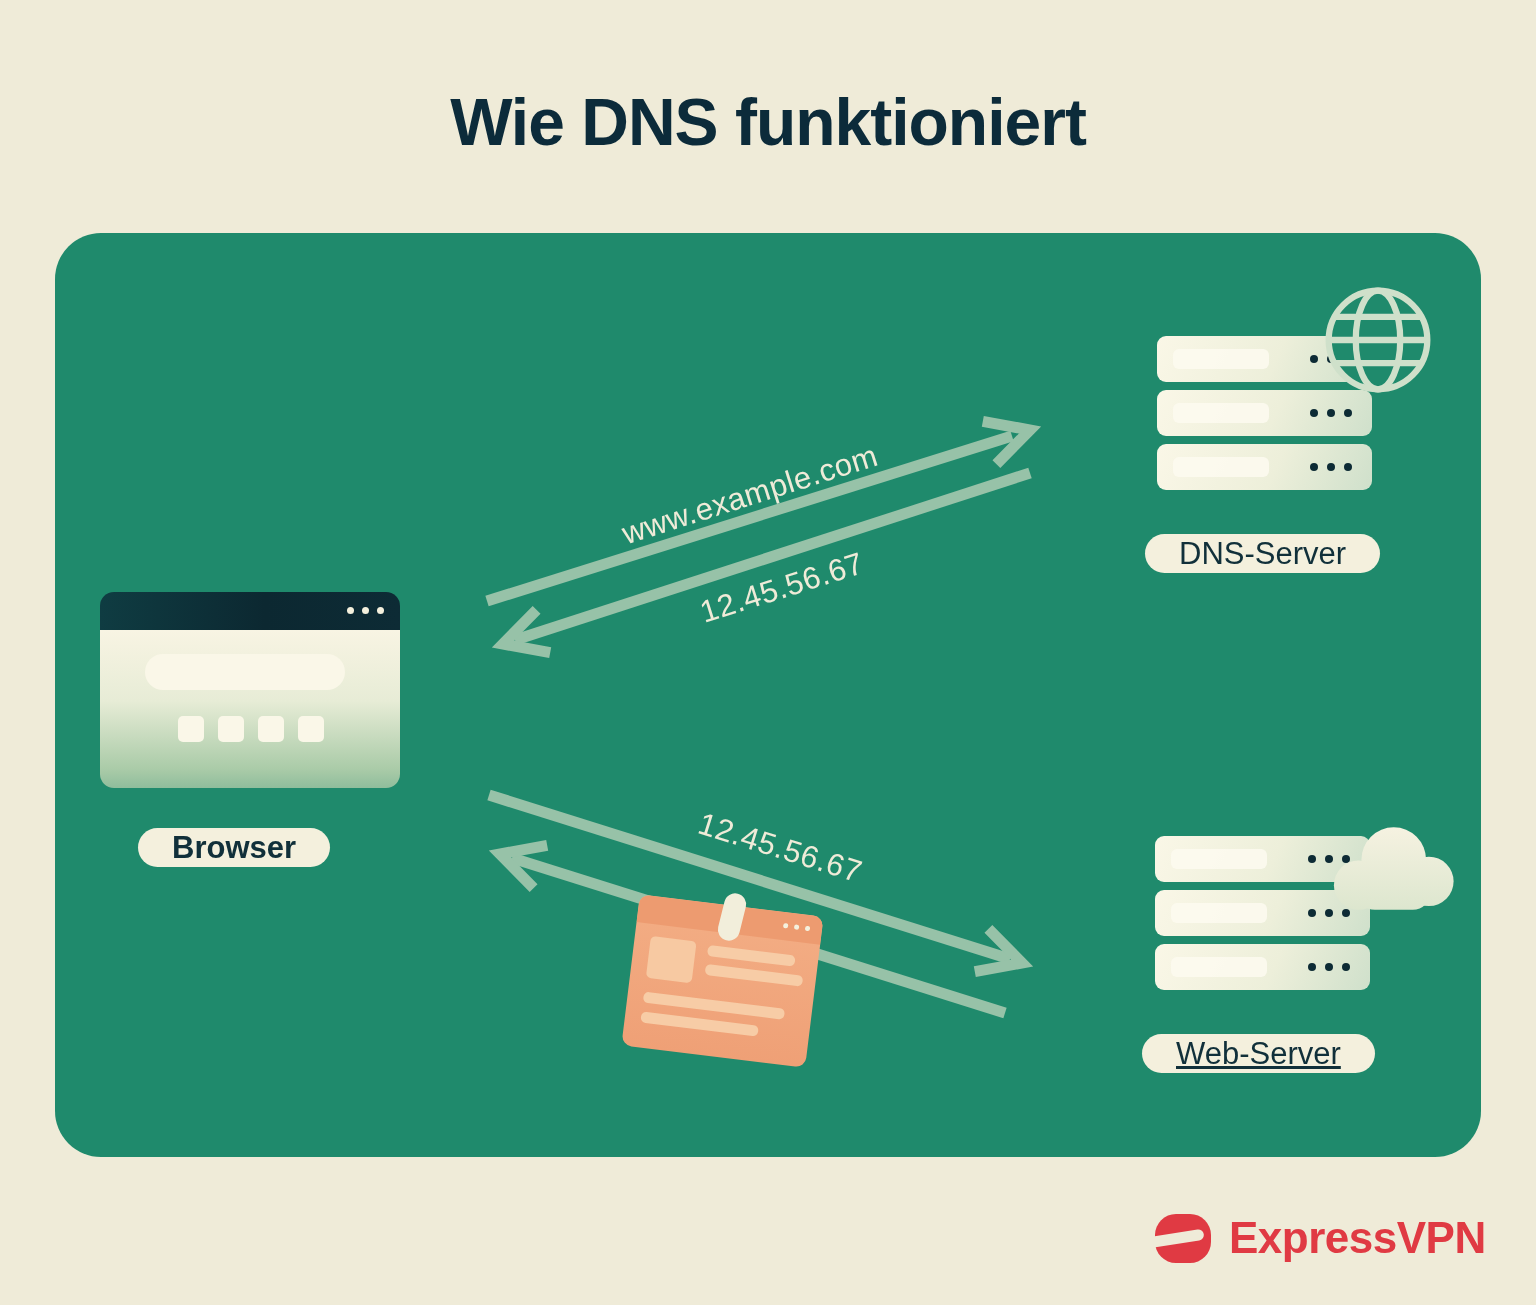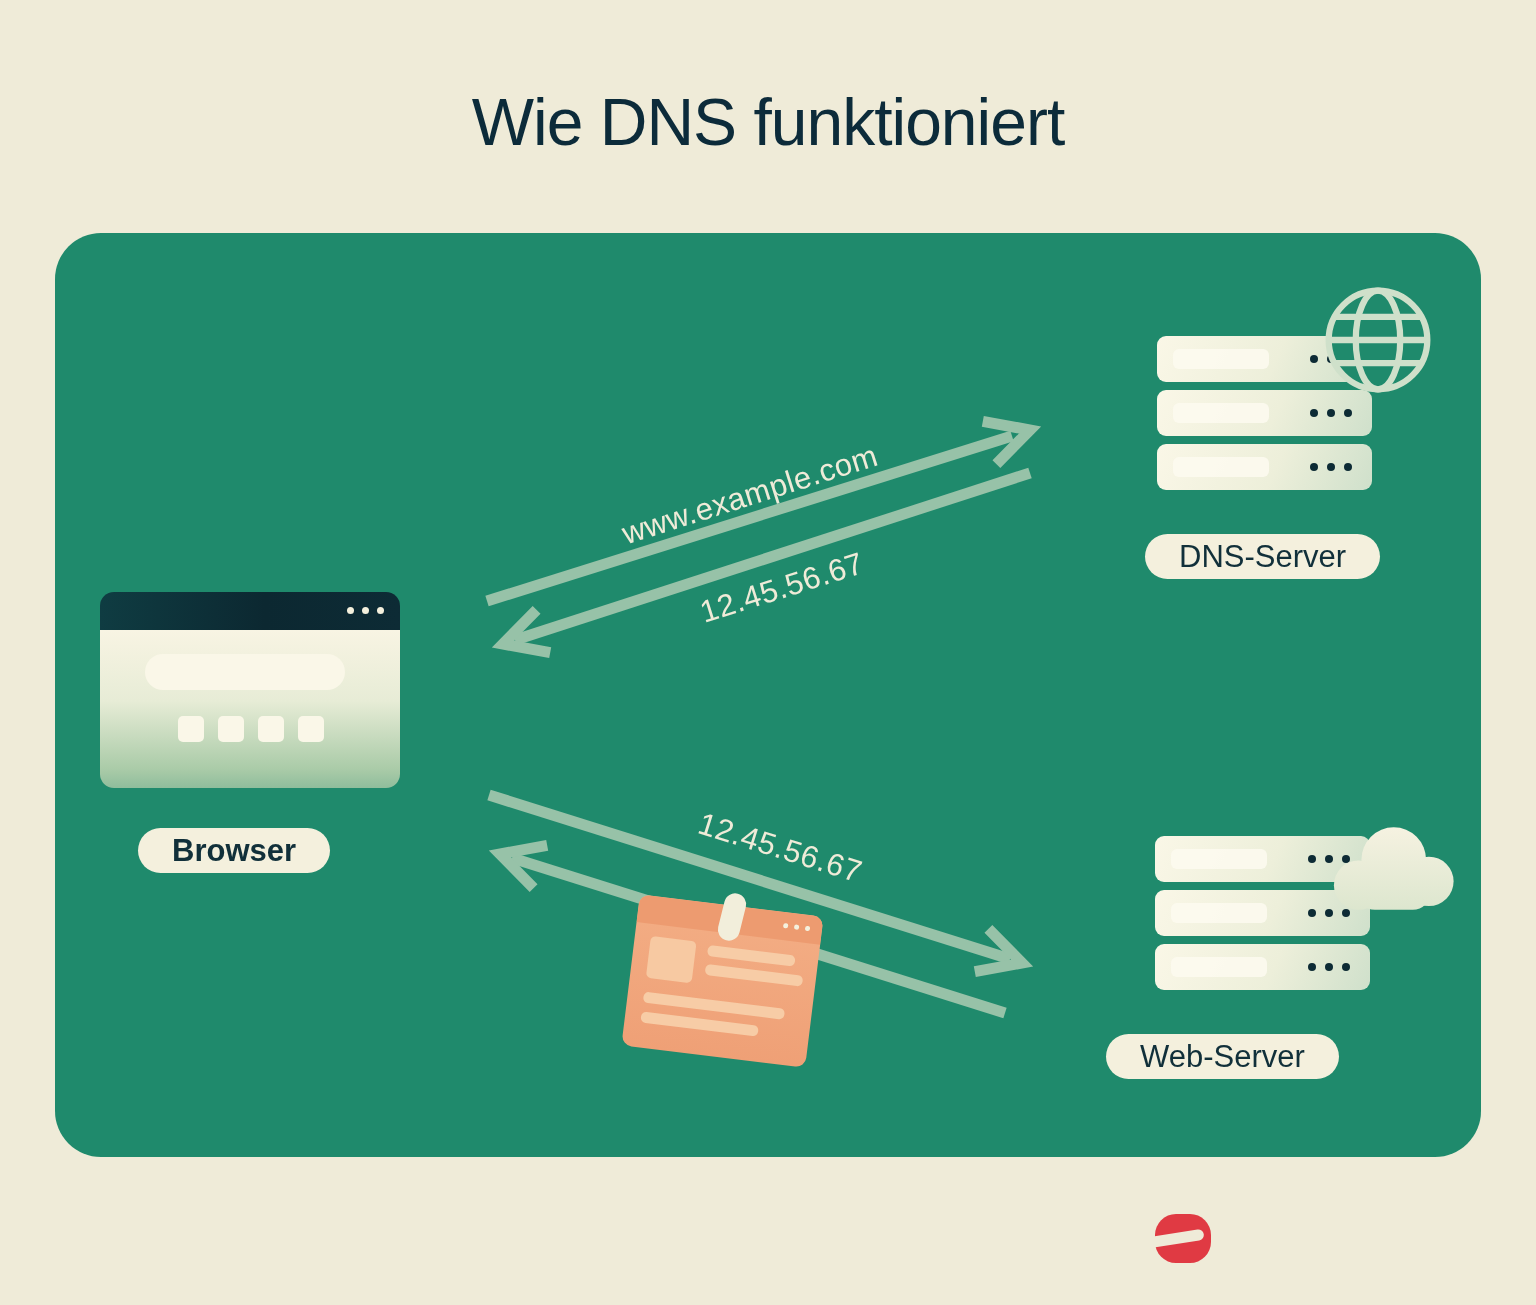--- a/index.html
+++ b/index.html
@@ -18,21 +18,21 @@
   body{
     position:relative;
     background:var(--background);
     font-family:"Liberation Sans","DejaVu Sans",sans-serif;
     overflow:hidden;
   }
 
   
   .title{
     position:absolute;left:0;top:84px;width:100%;
-    text-align:center;font-size:66px;font-weight:400;
+    text-align:center;font-size:66px;font-weight:700;
     letter-spacing:-1px;color:var(--title-text);
   }
 
   
   .panel{
     position:absolute;left:55px;top:233px;width:1426px;height:924px;
     background:var(--panel);border-radius:46px;z-index:1;
   }
 
   
@@ -84,26 +84,26 @@
   .urlbar{
     position:absolute;left:45px;top:24px;width:200px;height:36px;border-radius:18px;
     background:#FAF7E8;
   }
   .tiles{position:absolute;left:78px;top:86px;display:flex;gap:14px;}
   .tiles i{width:26px;height:26px;border-radius:5px;background:#FAF7E8;}
 
   
   .pill{
     position:absolute;z-index:4;display:inline-flex;align-items:center;justify-content:center;
-    background:var(--cream);border-radius:30px;height:45px;padding:0 34px;
+    background:var(--cream);border-radius:30px;height:39px;padding:0 34px;
     font-size:31px;font-weight:500;color:var(--label-text);white-space:nowrap;
   }
   .pill.p-browser{left:138px;top:828px;font-weight:bold;}
   .pill.p-dns{left:1145px;top:534px;}
-  .pill.p-web{left:1106px;top:1034px;}
+  .pill.p-web{left:1142px;top:1034px;text-decoration:underline;}
 
   
   .hangpage{
     position:absolute;left:630px;top:905px;width:185px;height:152px;
     border-radius:10px;overflow:hidden;z-index:3;transform:rotate(7deg);
     background:linear-gradient(180deg,#F3AE85 0%,#EFA076 100%);
   }
   .hp-head{position:relative;height:28px;background:#ED9B70;}
   .wdots.small{right:12px;top:11px;gap:6px;}
   .wdots.small i{width:5px;height:5px;}
@@ -265,13 +265,14 @@
     <span class="hp-lines"><i></i><i></i><i></i><i></i></span>
   </div>
 </div>
 <div class="clip"></div>
 
 <div class="brand">
   <svg class="brand-mark" viewBox="0 0 64 64">
     <rect x="5" y="8" width="56" height="49" rx="21" fill="#E03A43"></rect>
     <rect x="-6" y="27" width="60" height="11" rx="5.5" fill="#EFEBD8" transform="rotate(-9 26 32)"></rect>
   </svg>
+  <span class="brand-name">ExpressVPN</span>
 </div>
 
 </body></html>

